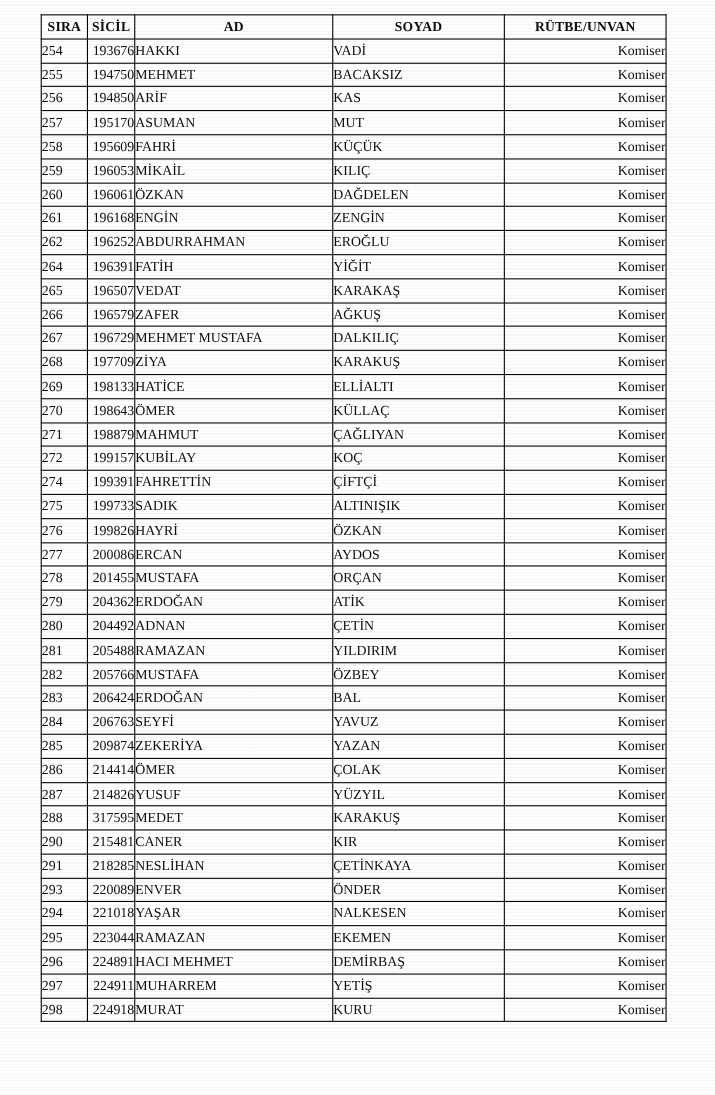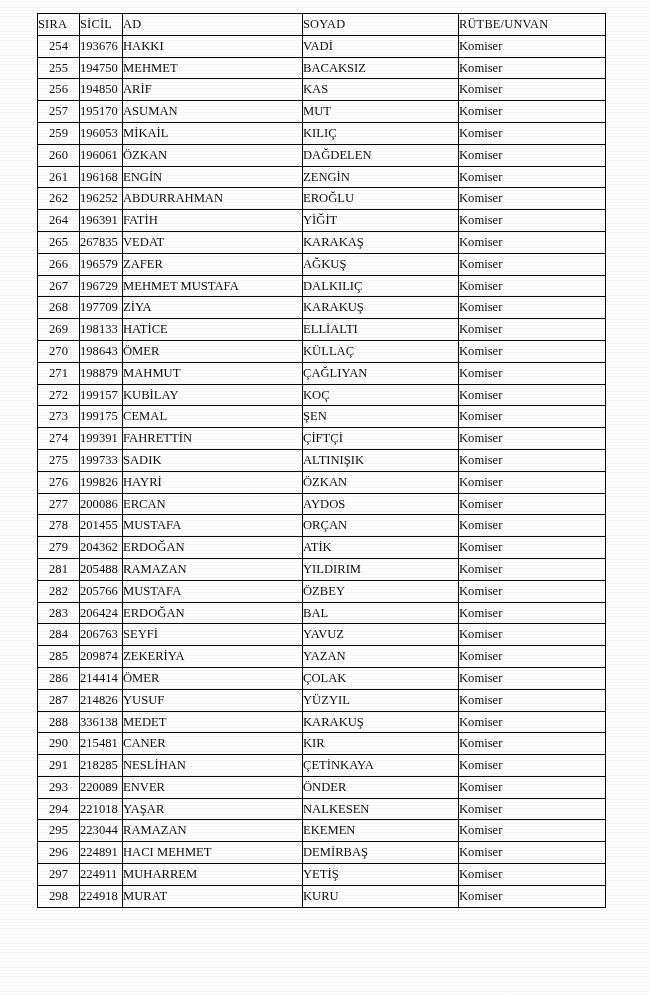--- a/index.html
+++ b/index.html
@@ -43,33 +43,33 @@
     height: 20.8px;
     line-height: 20.8px;
     padding: 0;
     font-size: 12.6px;
     vertical-align: middle;
     white-space: nowrap;
     overflow: hidden;
   }
 
   table.roster thead th {
-    font-weight: normal;
-    text-align: left;
+    font-weight: bold;
+    text-align: center;
     font-size: 12.4px;
     letter-spacing: 0.2px;
     margin-left: 18px;
   }
 
   
-  td.sira  { text-align: center; }
-  td.sicil { padding-right: 2px; }
+  td.sira  { text-align: left; }
+  td.sicil { text-align: right; padding-right: 2px; }
   td.ad    { text-align: left; padding-left: 3px; }
   td.soyad { text-align: left; padding-left: 3px; }
-  td.rutbe { text-align: left; padding-left: 3px; }
+  td.rutbe { text-align: right; padding-left: 3px; }
 
   
   #page {
     filter: contrast(1.04);
   }
   #grain {
     position: absolute;
     inset: 0;
     pointer-events: none;
     opacity: 0.035;
@@ -121,20 +121,27 @@
           <td class="rutbe">Komiser</td>
         </tr>
         <tr>
           <td class="sira">257</td>
           <td class="sicil">195170</td>
           <td class="ad">ASUMAN</td>
           <td class="soyad">MUT</td>
           <td class="rutbe">Komiser</td>
         </tr>
         <tr>
+          <td class="sira">258</td>
+          <td class="sicil">195609</td>
+          <td class="ad">FAHRİ</td>
+          <td class="soyad">KÜÇÜK</td>
+          <td class="rutbe">Komiser</td>
+        </tr>
+        <tr>
           <td class="sira">259</td>
           <td class="sicil">196053</td>
           <td class="ad">MİKAİL</td>
           <td class="soyad">KILIÇ</td>
           <td class="rutbe">Komiser</td>
         </tr>
         <tr>
           <td class="sira">260</td>
           <td class="sicil">196061</td>
           <td class="ad">ÖZKAN</td>
@@ -157,21 +164,21 @@
         </tr>
         <tr>
           <td class="sira">264</td>
           <td class="sicil">196391</td>
           <td class="ad">FATİH</td>
           <td class="soyad">YİĞİT</td>
           <td class="rutbe">Komiser</td>
         </tr>
         <tr>
           <td class="sira">265</td>
-          <td class="sicil">267835</td>
+          <td class="sicil">196507</td>
           <td class="ad">VEDAT</td>
           <td class="soyad">KARAKAŞ</td>
           <td class="rutbe">Komiser</td>
         </tr>
         <tr>
           <td class="sira">266</td>
           <td class="sicil">196579</td>
           <td class="ad">ZAFER</td>
           <td class="soyad">AĞKUŞ</td>
           <td class="rutbe">Komiser</td>
@@ -212,27 +219,20 @@
           <td class="rutbe">Komiser</td>
         </tr>
         <tr>
           <td class="sira">272</td>
           <td class="sicil">199157</td>
           <td class="ad">KUBİLAY</td>
           <td class="soyad">KOÇ</td>
           <td class="rutbe">Komiser</td>
         </tr>
         <tr>
-          <td class="sira">273</td>
-          <td class="sicil">199175</td>
-          <td class="ad">CEMAL</td>
-          <td class="soyad">ŞEN</td>
-          <td class="rutbe">Komiser</td>
-        </tr>
-        <tr>
           <td class="sira">274</td>
           <td class="sicil">199391</td>
           <td class="ad">FAHRETTİN</td>
           <td class="soyad">ÇİFTÇİ</td>
           <td class="rutbe">Komiser</td>
         </tr>
         <tr>
           <td class="sira">275</td>
           <td class="sicil">199733</td>
           <td class="ad">SADIK</td>
@@ -261,20 +261,27 @@
           <td class="rutbe">Komiser</td>
         </tr>
         <tr>
           <td class="sira">279</td>
           <td class="sicil">204362</td>
           <td class="ad">ERDOĞAN</td>
           <td class="soyad">ATİK</td>
           <td class="rutbe">Komiser</td>
         </tr>
         <tr>
+          <td class="sira">280</td>
+          <td class="sicil">204492</td>
+          <td class="ad">ADNAN</td>
+          <td class="soyad">ÇETİN</td>
+          <td class="rutbe">Komiser</td>
+        </tr>
+        <tr>
           <td class="sira">281</td>
           <td class="sicil">205488</td>
           <td class="ad">RAMAZAN</td>
           <td class="soyad">YILDIRIM</td>
           <td class="rutbe">Komiser</td>
         </tr>
         <tr>
           <td class="sira">282</td>
           <td class="sicil">205766</td>
           <td class="ad">MUSTAFA</td>
@@ -311,21 +318,21 @@
         </tr>
         <tr>
           <td class="sira">287</td>
           <td class="sicil">214826</td>
           <td class="ad">YUSUF</td>
           <td class="soyad">YÜZYIL</td>
           <td class="rutbe">Komiser</td>
         </tr>
         <tr>
           <td class="sira">288</td>
-          <td class="sicil">336138</td>
+          <td class="sicil">317595</td>
           <td class="ad">MEDET</td>
           <td class="soyad">KARAKUŞ</td>
           <td class="rutbe">Komiser</td>
         </tr>
         <tr>
           <td class="sira">290</td>
           <td class="sicil">215481</td>
           <td class="ad">CANER</td>
           <td class="soyad">KIR</td>
           <td class="rutbe">Komiser</td>

